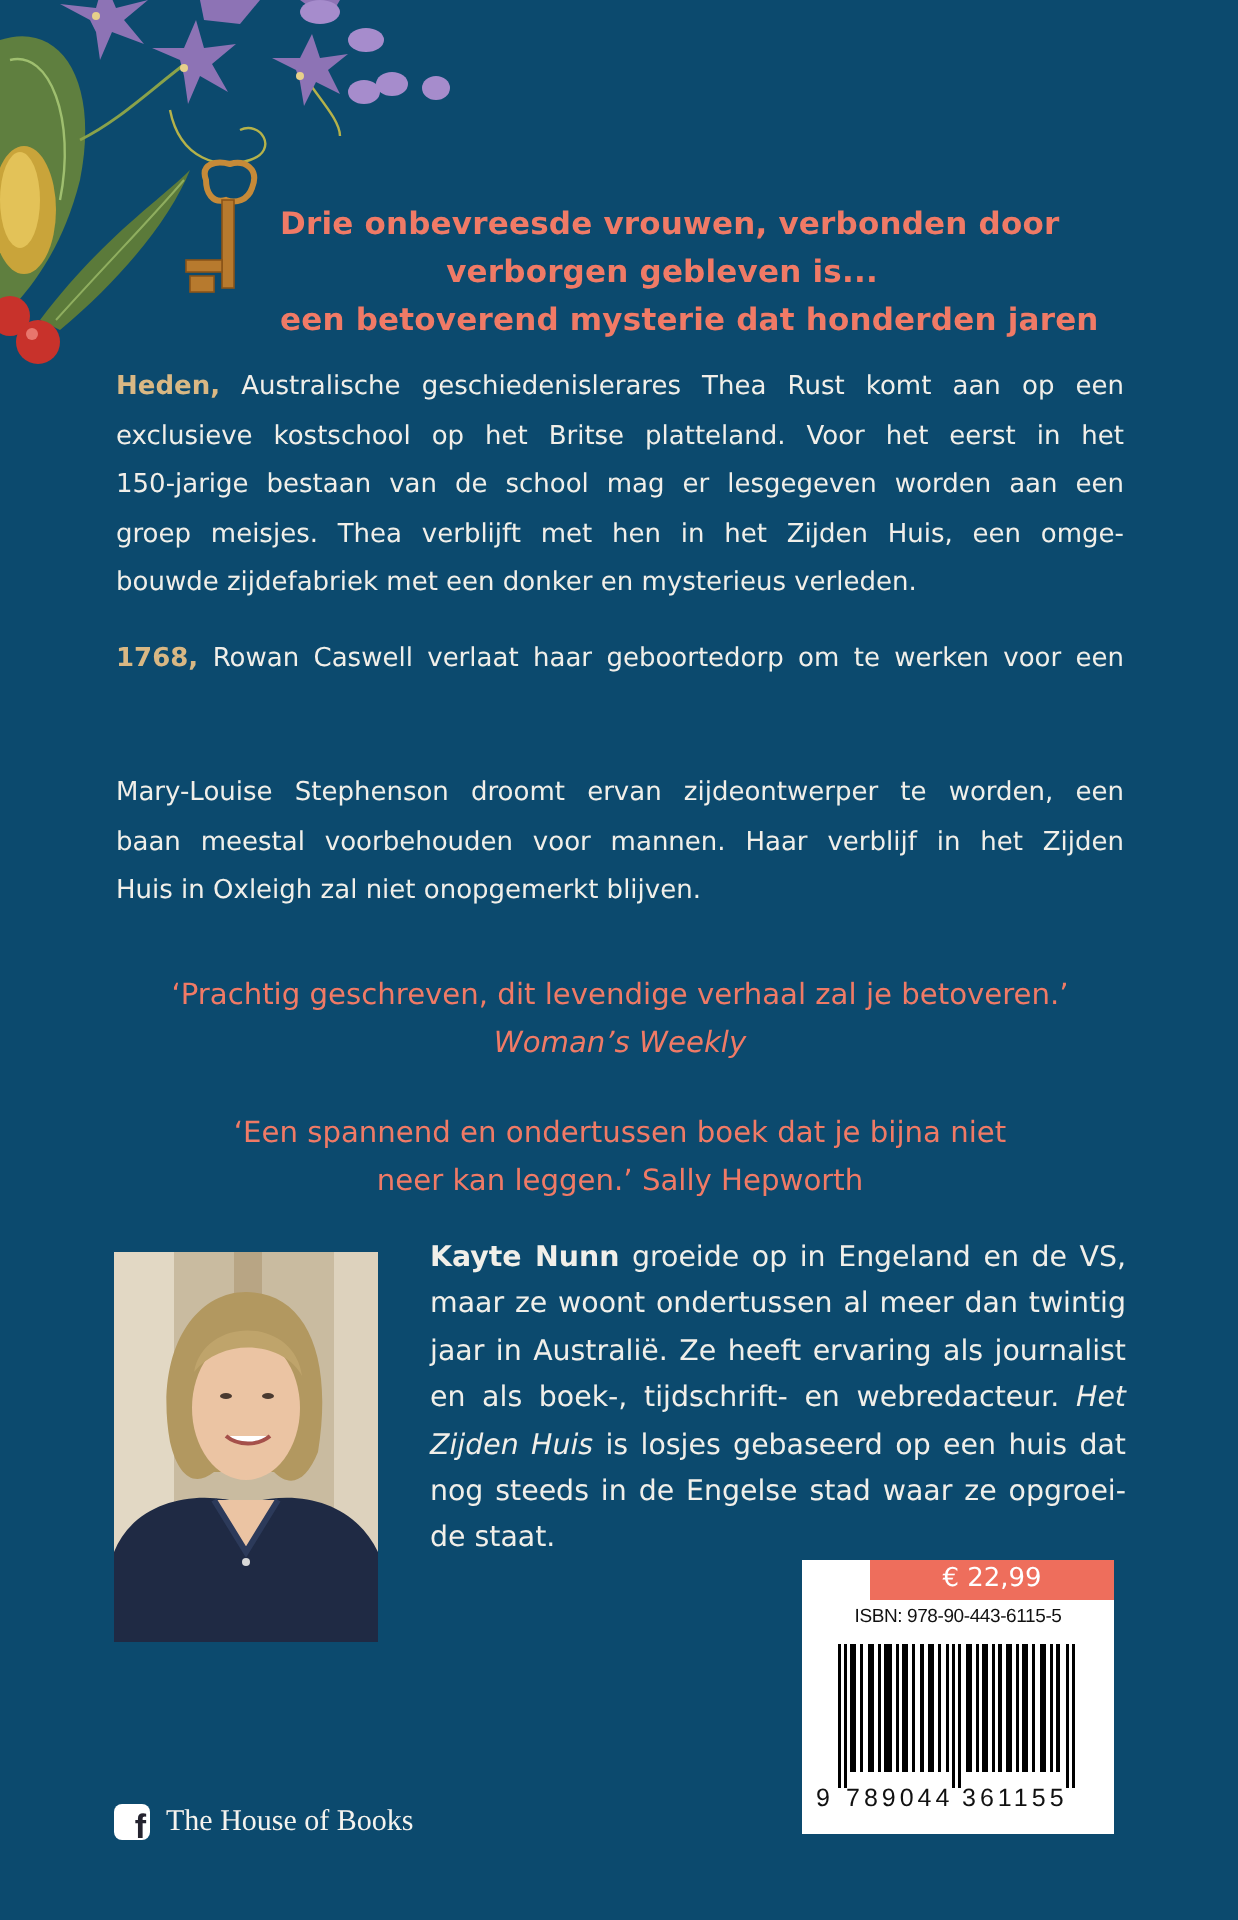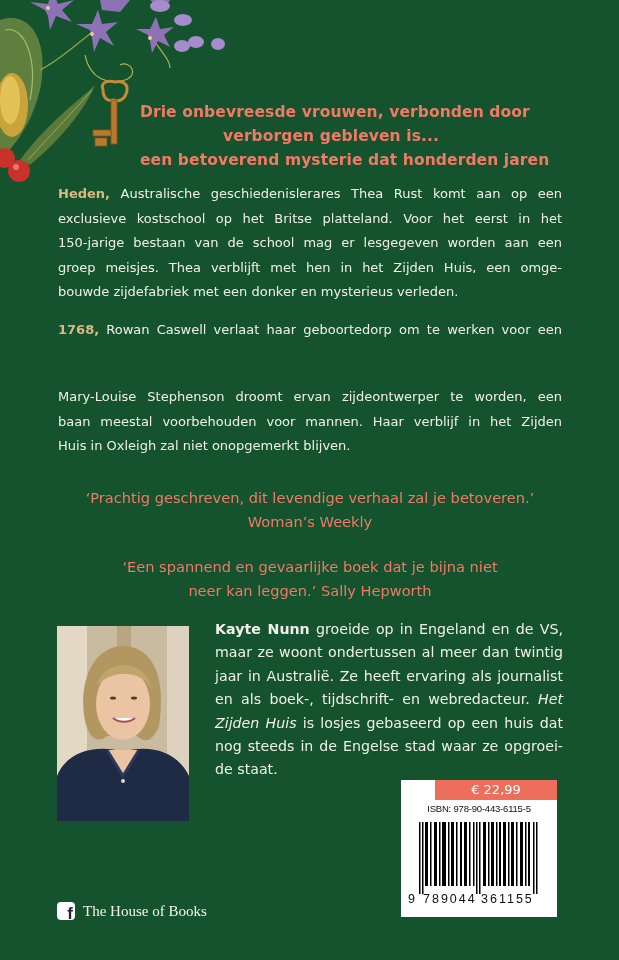--- a/index.html
+++ b/index.html
@@ -3,21 +3,21 @@
   <meta charset="utf-8">
   <style>
     html, body { margin: 0; padding: 0; }
     body {
       width: 619px; height: 960px; overflow: hidden;
       background: #24232f;
       font-family: "DejaVu Sans", sans-serif;
       position: relative;
       color: #f1efe9;
     }
-    .cover { position: absolute; inset: 0; background: #14532d; }
+    .cover { position: absolute; inset: 0; background: #0c4a6e; }
 
     
     .botanical { position: absolute; left: 0; top: 0; width: 240px; height: 190px; }
 
     .tagline {
       position: absolute; left: 140px; top: 100px; width: 382px;
       text-align: center; font-size: 15.5px; line-height: 24px;
       font-weight: bold; letter-spacing: 0.1px;
     }
     .tagline span { display: block; white-space: nowrap; }
@@ -28,21 +28,21 @@
     }
     .body-text .line { display: block; white-space: nowrap; text-align: justify; text-align-last: justify; }
     .body-text .line.last { text-align-last: left; }
     .hl { font-weight: bold; }
 
     .quote {
       position: absolute; left: 60px; width: 500px; text-align: center;
       font-size: 14.6px; line-height: 24px;
     }
     .quote span { display: block; white-space: nowrap; }
-    .quote .src-italic { }
+    .quote .src-italic { font-style: italic; }
 
     .author-photo {
       position: absolute; left: 57px; top: 626px; width: 132px; height: 195px;
       overflow: hidden; background: #cdbfa6;
     }
     .bio {
       position: absolute; left: 215px; top: 618px; width: 348px;
       font-size: 14.2px; line-height: 23.4px;
     }
     .bio .line { display: block; white-space: nowrap; text-align: justify; text-align-last: justify; }
@@ -158,21 +158,21 @@
     <span class="line">Mary-Louise Stephenson droomt ervan zijdeontwerper te worden, een</span>
     <span class="line">baan meestal voorbehouden voor mannen. Haar verblijf in het Zijden</span>
     <span class="line last">Huis in Oxleigh zal niet onopgemerkt blijven.</span>
   </div>
 
   <div class="quote" style="top:486px; color:#f07a66">
     <span>‘Prachtig geschreven, dit levendige verhaal zal je betoveren.’</span>
     <span class="src-italic">Woman’s Weekly</span>
   </div>
   <div class="quote" style="top:555px; color:#f07a66">
-    <span>‘Een spannend en gevaarlijke boek dat je bijna niet</span>
+    <span>‘Een spannend en ondertussen boek dat je bijna niet</span>
     <span>neer kan leggen.’ Sally Hepworth</span>
   </div>
 
   <div class="author-photo">
     <svg width="132" height="195" viewBox="0 0 132 195" xmlns="http://www.w3.org/2000/svg">
       <rect width="132" height="195" fill="#c9bba0"></rect>
       <rect x="0" y="0" width="30" height="195" fill="#e2d8c4"></rect>
       <rect x="110" y="0" width="22" height="195" fill="#ddd2bd"></rect>
       <rect x="60" y="0" width="14" height="40" fill="#b8a584"></rect>
       <path d="M28,95 C20,50 40,20 66,20 C95,20 110,50 102,100 C96,115 88,118 80,110 L50,110 C40,118 32,112 28,95 Z" fill="#b29860"></path>

